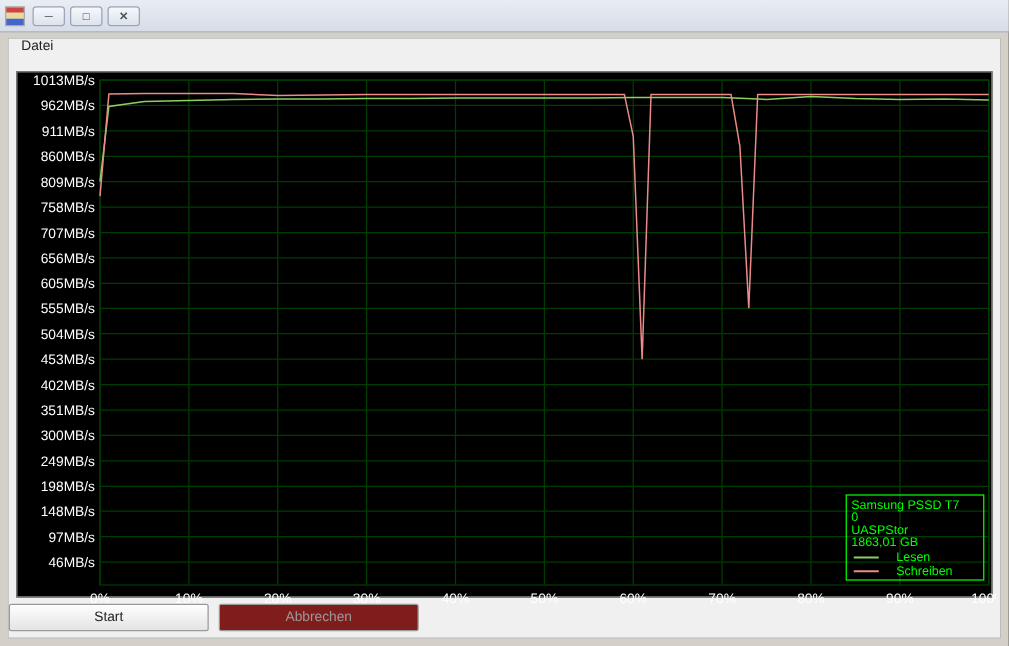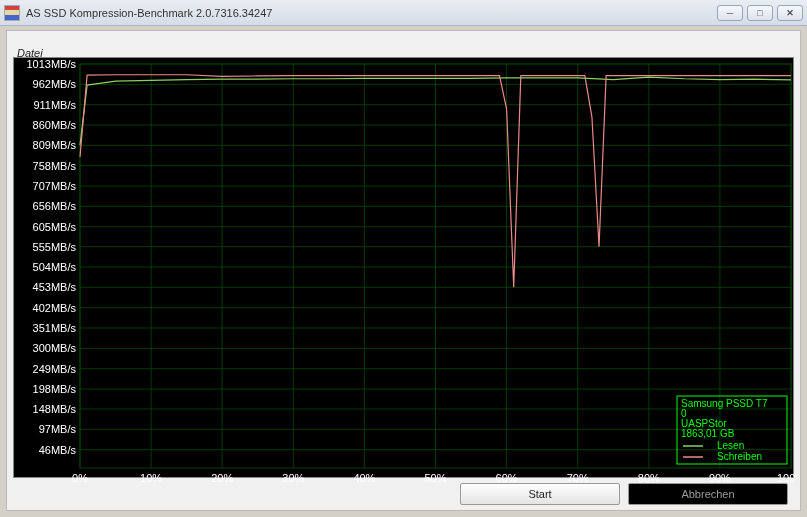--- a/index.html
+++ b/index.html
@@ -40,63 +40,61 @@
     display:flex; align-items:center; justify-content:center;
     color:#455; font-size:9px; font-weight:bold;
   }
   .content {
     position: absolute;
     left: 6px; right: 6px; top: 30px; bottom: 6px;
     background: #f0f0f0;
     border: 1px solid #bbb;
   }
   .menu {
-    padding: 16px 10px;
+    padding: 0 10px;
     color:#222;
-    font-style:italic;
   }
   .chartwrap {
     position:absolute;
     left:6px; right:6px; top:26px; bottom:32px;
     background:#000;
     border:1px solid #888;
   }
   svg { display:block; }
   .txt { font: 11px "Segoe UI", Tahoma, sans-serif; fill:#fff; }
   .legend-box { fill:none; stroke:#0f0; }
   .legend-text { font: 10px "Segoe UI", Tahoma, sans-serif; fill:#0f0; }
   .btnrow {
-    position:absolute; left:0; right:12px; bottom:4px; height:24px;
-    display:flex; justify-content:flex-end; gap:8px; align-items:center;
+    position:absolute; left:0; right:0; bottom:4px; height:24px;
+    display:flex; justify-content:flex-start; gap:8px; align-items:center;
   }
   .btn {
     width:160px; height:22px;
     background: linear-gradient(#fefefe,#e4e4e4);
     border:1px solid #9a9a9a;
     border-radius:2px;
     display:flex; align-items:center; justify-content:center;
     color:#222;
   }
-  .btn.disabled { color:#9a9a9a; background:#000000; }
+  .btn.disabled { color:#9a9a9a; background:#7f1d1d; }
   .watermark {
     position:absolute; right:10px; bottom:6px;
     color:#3a6a5a; font:12px Tahoma; letter-spacing:1px;
     text-shadow: 0 0 2px rgba(80,160,120,.8);
   }
 </style>
 </head>
 <body>
 
 <div class="titlebar">
   <div class="app-icon">
       <div class="r"></div>
       <div></div>
       <div class="b"></div>
     </div>
-  <div class="title-text">AS SSD Kompression-Benchmark 2.0.7316.34247</div>
   <div class="win-btns">
     <div class="winbtn">─</div>
     <div class="winbtn">□</div>
     <div class="winbtn">✕</div>
   </div>
 </div>
 
 <div class="content">
   <div class="menu">Datei</div>
 

